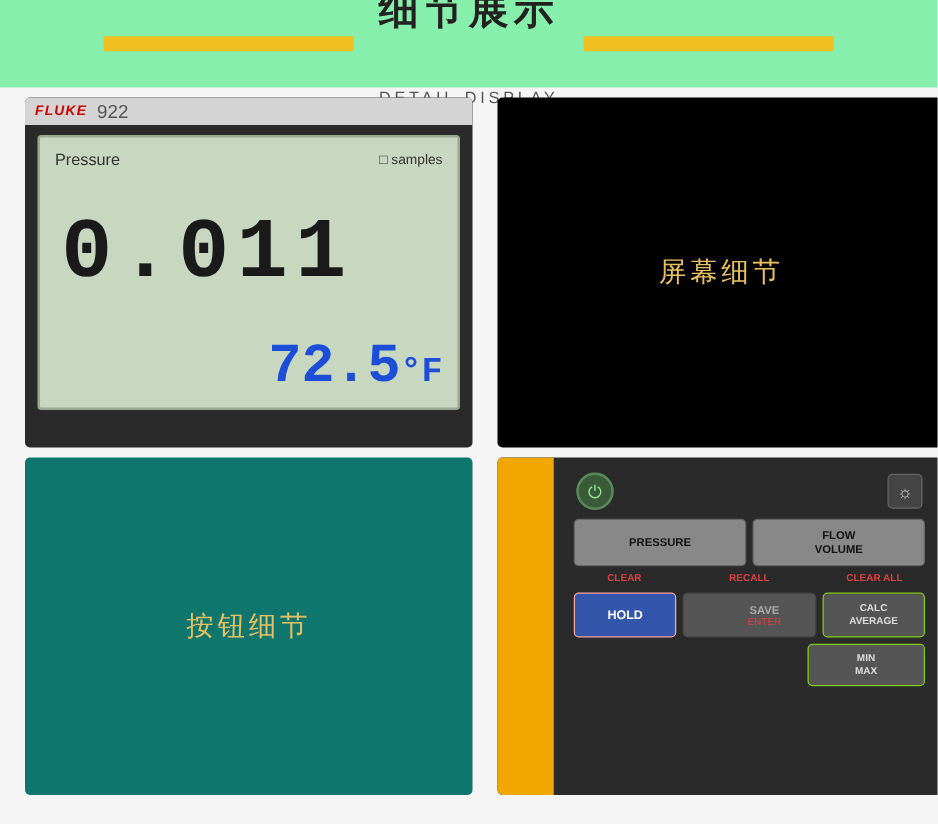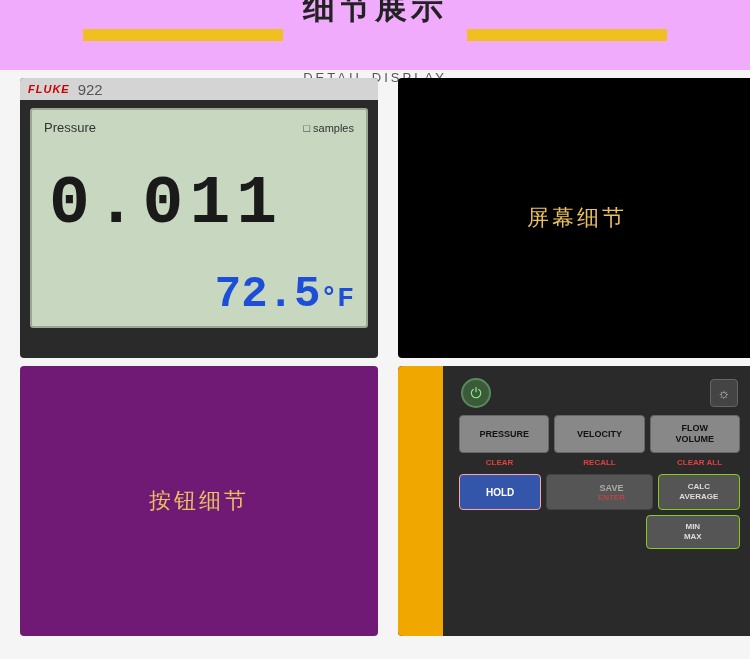--- a/index.html
+++ b/index.html
@@ -6,21 +6,21 @@
     body {
       width: 750px;
       height: 659px;
       background: #f5f5f5;
       font-family: Arial, sans-serif;
       overflow: hidden;
     }
 
     
     .header {
-      background: #f0abfc;
+      background: #86efac;
       display: flex;
       align-items: center;
       justify-content: center;
       height: 70px;
       gap: 0;
     }
     .header-bar-left {
       width: 200px;
       height: 12px;
       background: #f0c020;
@@ -161,21 +161,21 @@
     }
     .screen-detail-text {
       color: #e8c060;
       font-size: 22px;
       font-family: 'SimHei', Arial, sans-serif;
       letter-spacing: 3px;
     }
 
     
     .panel-btn-detail {
-      background: #701a75;
+      background: #0f766e;
       border-radius: 4px;
       display: flex;
       align-items: center;
       justify-content: center;
     }
     .btn-detail-text {
       color: #e8c060;
       font-size: 22px;
       font-family: 'SimHei', Arial, sans-serif;
       letter-spacing: 3px;
@@ -384,23 +384,20 @@
         <div class="backlight-btn">
           <span>☼</span>
         </div>
       </div>
 
       <div class="btn-row">
         <div class="key-btn key-btn-main">
           <span class="btn-main-text">PRESSURE</span>
         </div>
         <div class="key-btn key-btn-main">
-          <span class="btn-main-text">VELOCITY</span>
-        </div>
-        <div class="key-btn key-btn-main">
           <span class="btn-main-text">FLOW<br>VOLUME</span>
         </div>
       </div>
 
       <div class="label-row">
         <div class="label-item">CLEAR</div>
         <div class="label-item">RECALL</div>
         <div class="label-item">CLEAR ALL</div>
       </div>
 

